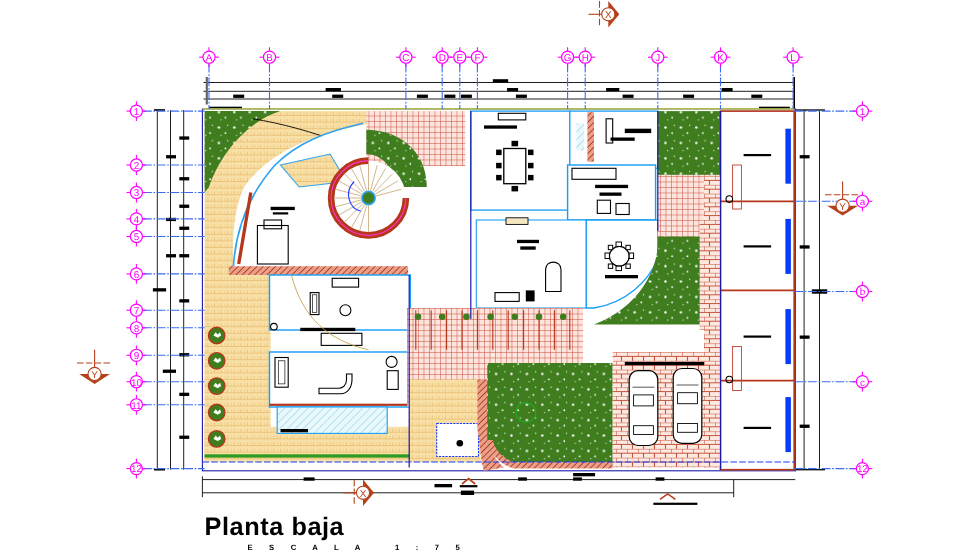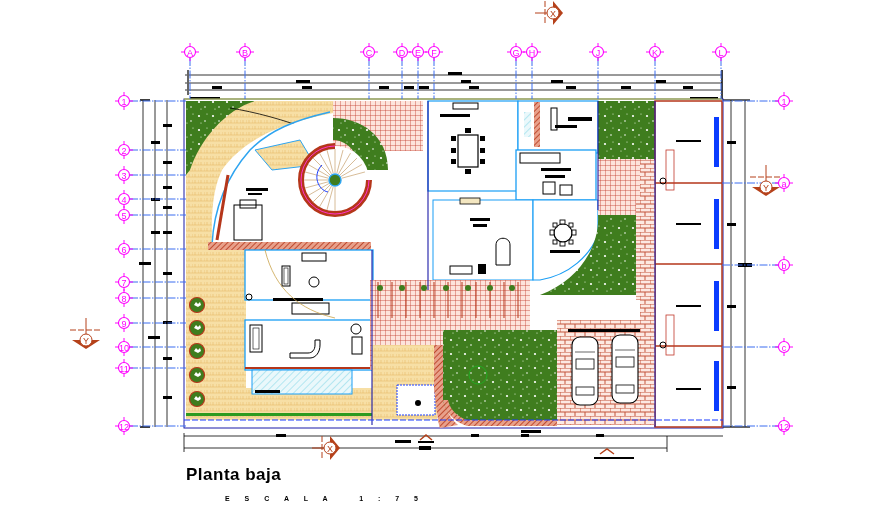--- a/index.html
+++ b/index.html
@@ -1,20 +1,20 @@
 <!DOCTYPE html>
 <html><head>
 <meta charset="utf-8">
 <style>
   html, body { margin: 0; padding: 0; background: #ffffff; }
   body { width: 870px; height: 508px; overflow: hidden; position: relative; font-family: "Liberation Sans", sans-serif; }
   #plan { position: absolute; left: 0; top: 0; width: 870px; height: 508px; }
   .title {
     position: absolute; left: 186px; top: 465px;
-    font-family: "Liberation Sans", sans-serif; font-weight: bold; font-size: 17px;
+    font-family: "Liberation Sans", sans-serif; font-weight: bold; font-size: 23px;
     color: #000; letter-spacing: 0.5px;
   }
   .scale {
     position: absolute; left: 225px; top: 495px;
     font-family: "Liberation Sans", sans-serif; font-size: 7px; font-weight: bold;
     color: #000; letter-spacing: 6.5px; white-space: pre;
   }
   .axis-label { font-family: "Liberation Sans", sans-serif; font-size: 9px; fill: #ff00ff; text-anchor: middle; dominant-baseline: central; }
 </style>
 </head>

